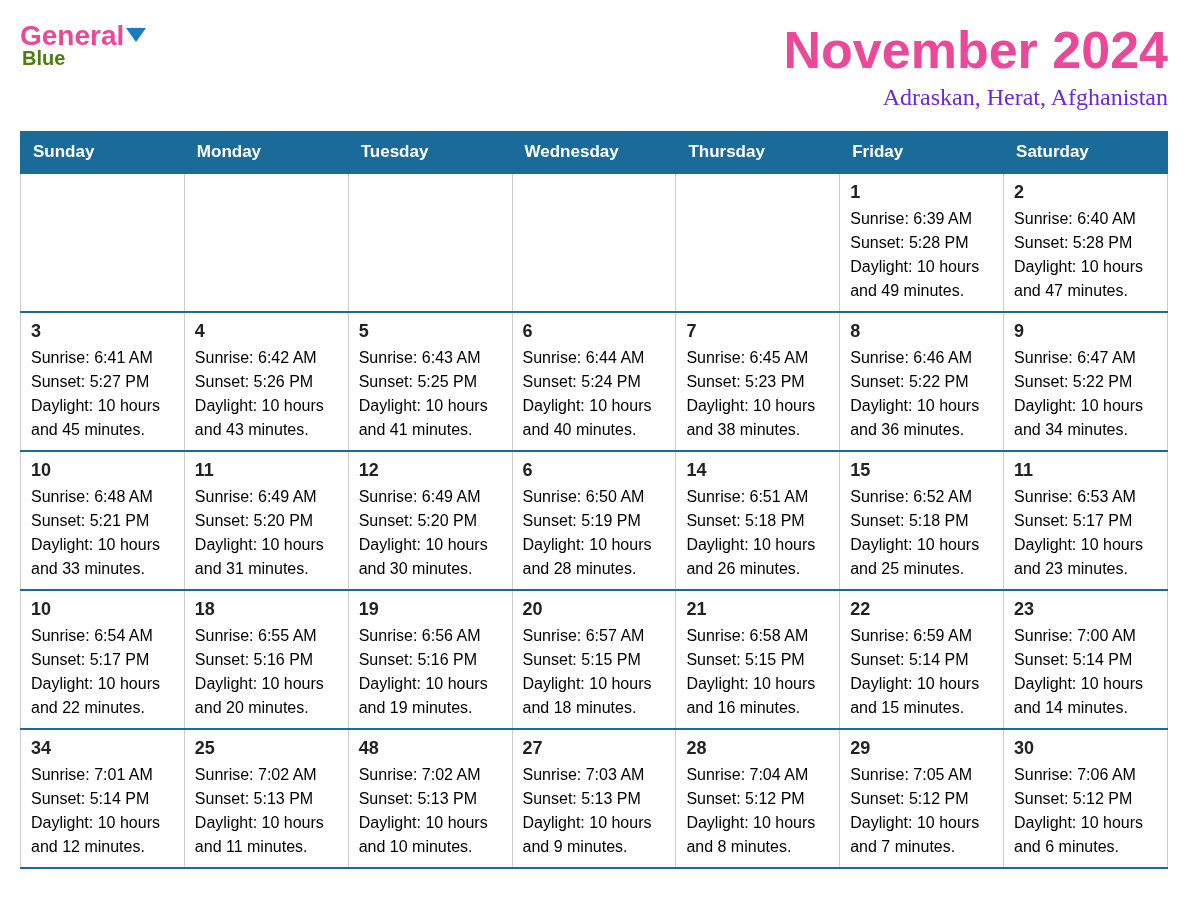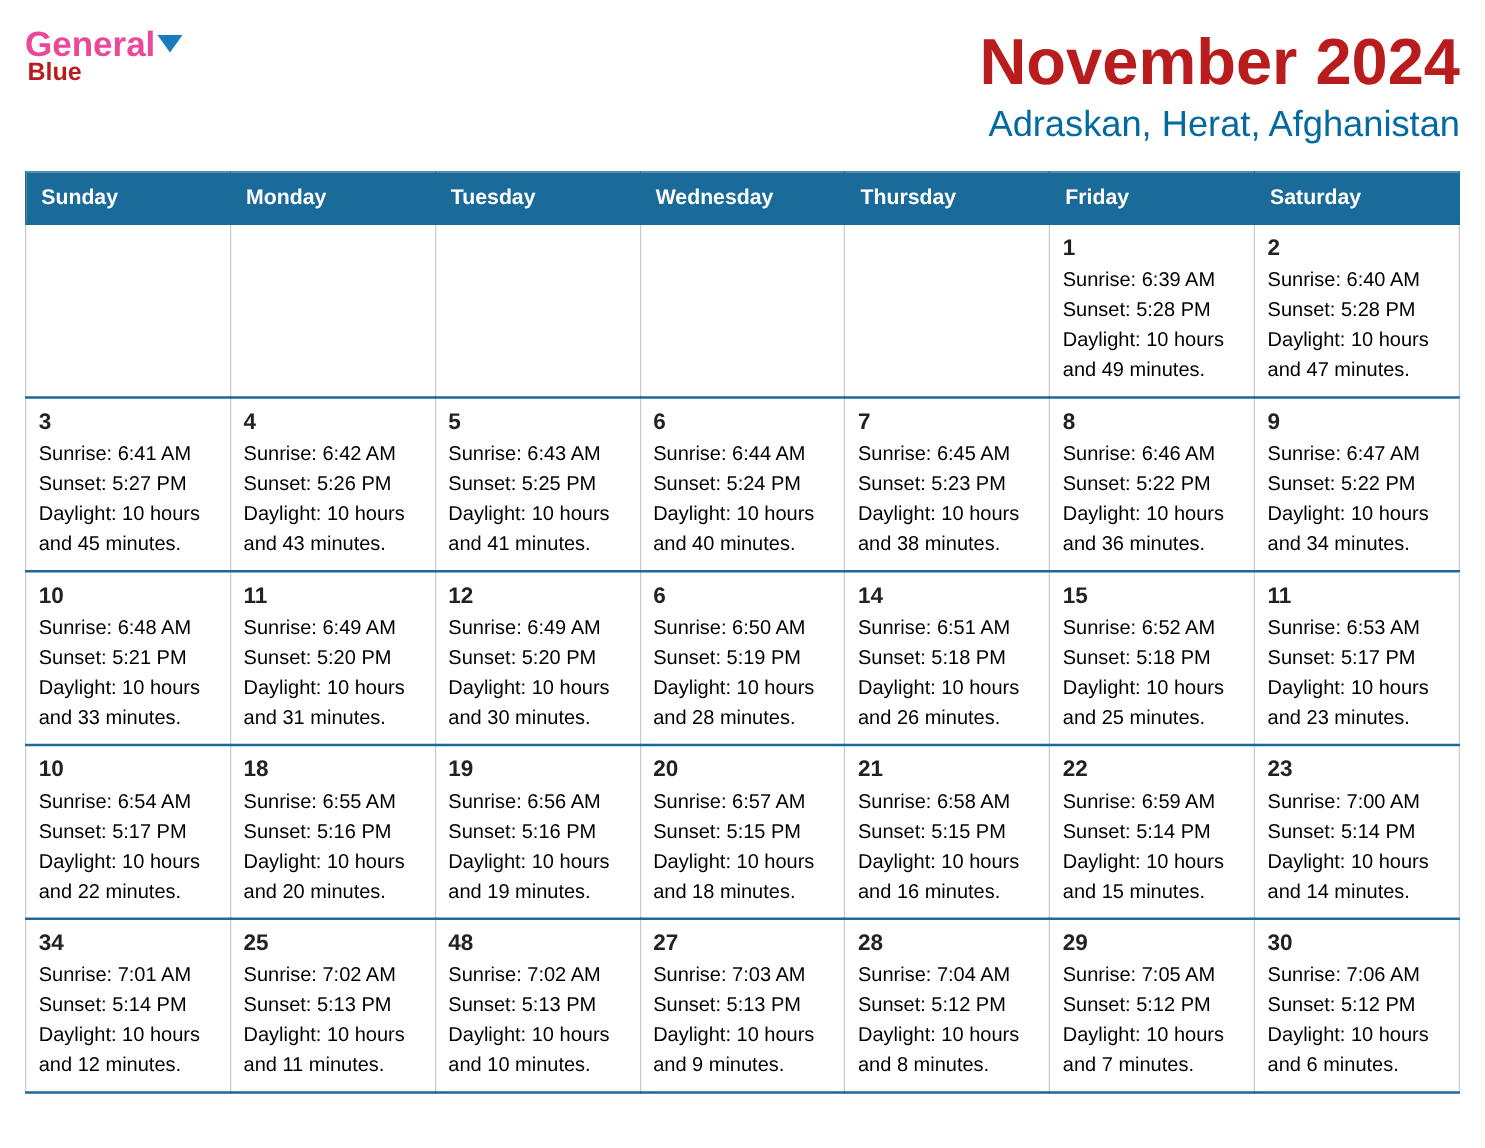--- a/index.html
+++ b/index.html
@@ -38,36 +38,37 @@
       border-right: 10px solid transparent;
       border-top: 14px solid #1a7bbf;
       margin-left: 2px;
       vertical-align: middle;
       position: relative;
       top: -3px;
     }
     .logo-bottom {
       font-size: 20px;
       font-weight: bold;
-      color: #b91c1c;
+      color: #4d7c0f;
       margin-top: -5px;
       margin-left: 2px;
     }
     .title-area {
       text-align: right;
     }
     .month-title {
       font-size: 52px;
       font-weight: bold;
-      color: #b91c1c;
+      color: #ec4899;
     }
     .location {
-      font-size: 29px;
-      color: #0369a1;
+      font-size: 24px;
+      color: #6d28d9;
       margin-top: 4px;
+      font-family: Liberation Serif, serif;
     }
     .calendar {
       width: 100%;
       border-collapse: collapse;
       border: 1px solid #ccc;
     }
     .calendar th {
       background-color: #1a6b9a;
       color: #fff;
       font-size: 17px;

